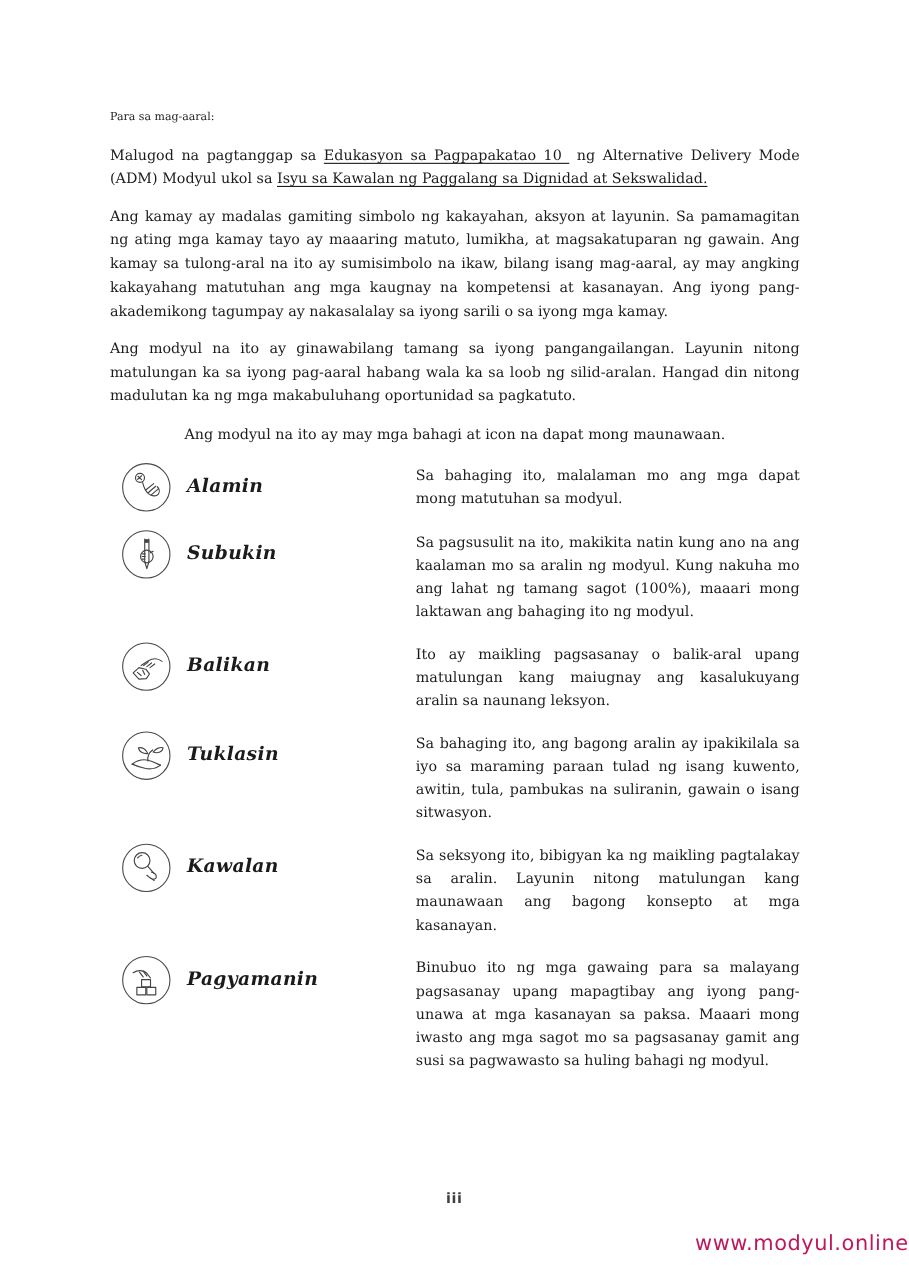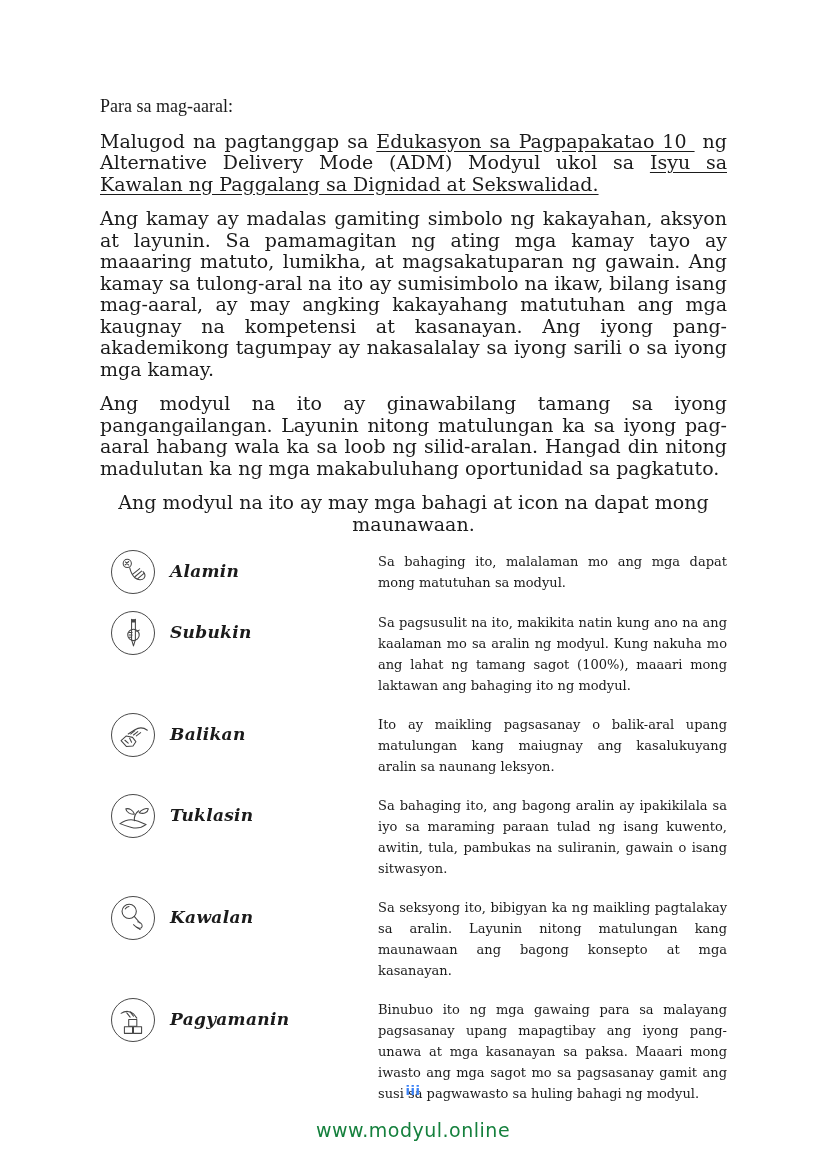--- a/index.html
+++ b/index.html
@@ -1,44 +1,44 @@
 <!DOCTYPE html>
 <html><head>
 <meta charset="utf-8">
 <style>
   html,body{margin:0;padding:0;background:#ffffff;}
   .page{
     position:relative;width:826px;height:1169px;background:#ffffff;
     font-family:"DejaVu Serif",serif;color:#1b1b1b;overflow:hidden;
   }
   .content{position:absolute;left:100px;top:96px;width:627px;}
-  .salutation{margin:0 0 13px 0;font-size:18px;line-height:21.5px;font-family:Liberation Serif, serif;}
-  .para{margin:0 0 13px 0;font-size:19px;line-height:21.5px;text-align:justify;}
+  .salutation{margin:0 0 13px 0;font-size:10px;line-height:21.5px;}
+  .para{margin:0 0 13px 0;font-size:13px;line-height:21.5px;text-align:justify;}
   .icons-intro{margin-bottom:15px;text-align:center;}
   .ul{text-decoration:underline;text-underline-offset:2.5px;}
   .row{display:flex;margin-bottom:17px;}
   .icon-cell{flex:0 0 70px;width:70px;padding-left:11px;box-sizing:border-box;}
   .icon-circle{
     display:block;width:44px;height:44px;border:1.2px solid #4a4a4a;
     border-radius:50%;box-sizing:border-box;
   }
   .icon-circle svg{display:block;width:100%;height:100%;}
   .label-cell{
     flex:0 0 208px;width:208px;padding-top:11px;box-sizing:border-box;
     font-size:17px;font-weight:bold;font-style:italic;letter-spacing:.3px;
   }
   .desc-cell{flex:1;padding-top:1px;font-size:13px;line-height:21px;text-align:justify;}
   .pagenum{
     position:absolute;left:0;top:1083px;width:826px;text-align:center;
     font-family:"DejaVu Sans",sans-serif;font-size:13px;font-weight:bold;
-    color:#3b82f6;letter-spacing:.5px;
+    color:#404040;letter-spacing:.5px;
   }
   .watermark{
-    position:absolute;left:0;top:1119px;width:826px;text-align:center;
-    font-family:"DejaVu Sans",sans-serif;font-size:19px;color:#15803d;
+    position:absolute;left:0;top:1119px;width:826px;text-align:right;
+    font-family:"DejaVu Sans",sans-serif;font-size:19px;color:#be185d;
     letter-spacing:.5px;
   }
 </style>
 </head>
 <body>
 
 <div class="page">
   <div class="content">
 
     <p class="salutation">Para sa mag-aaral:</p>

